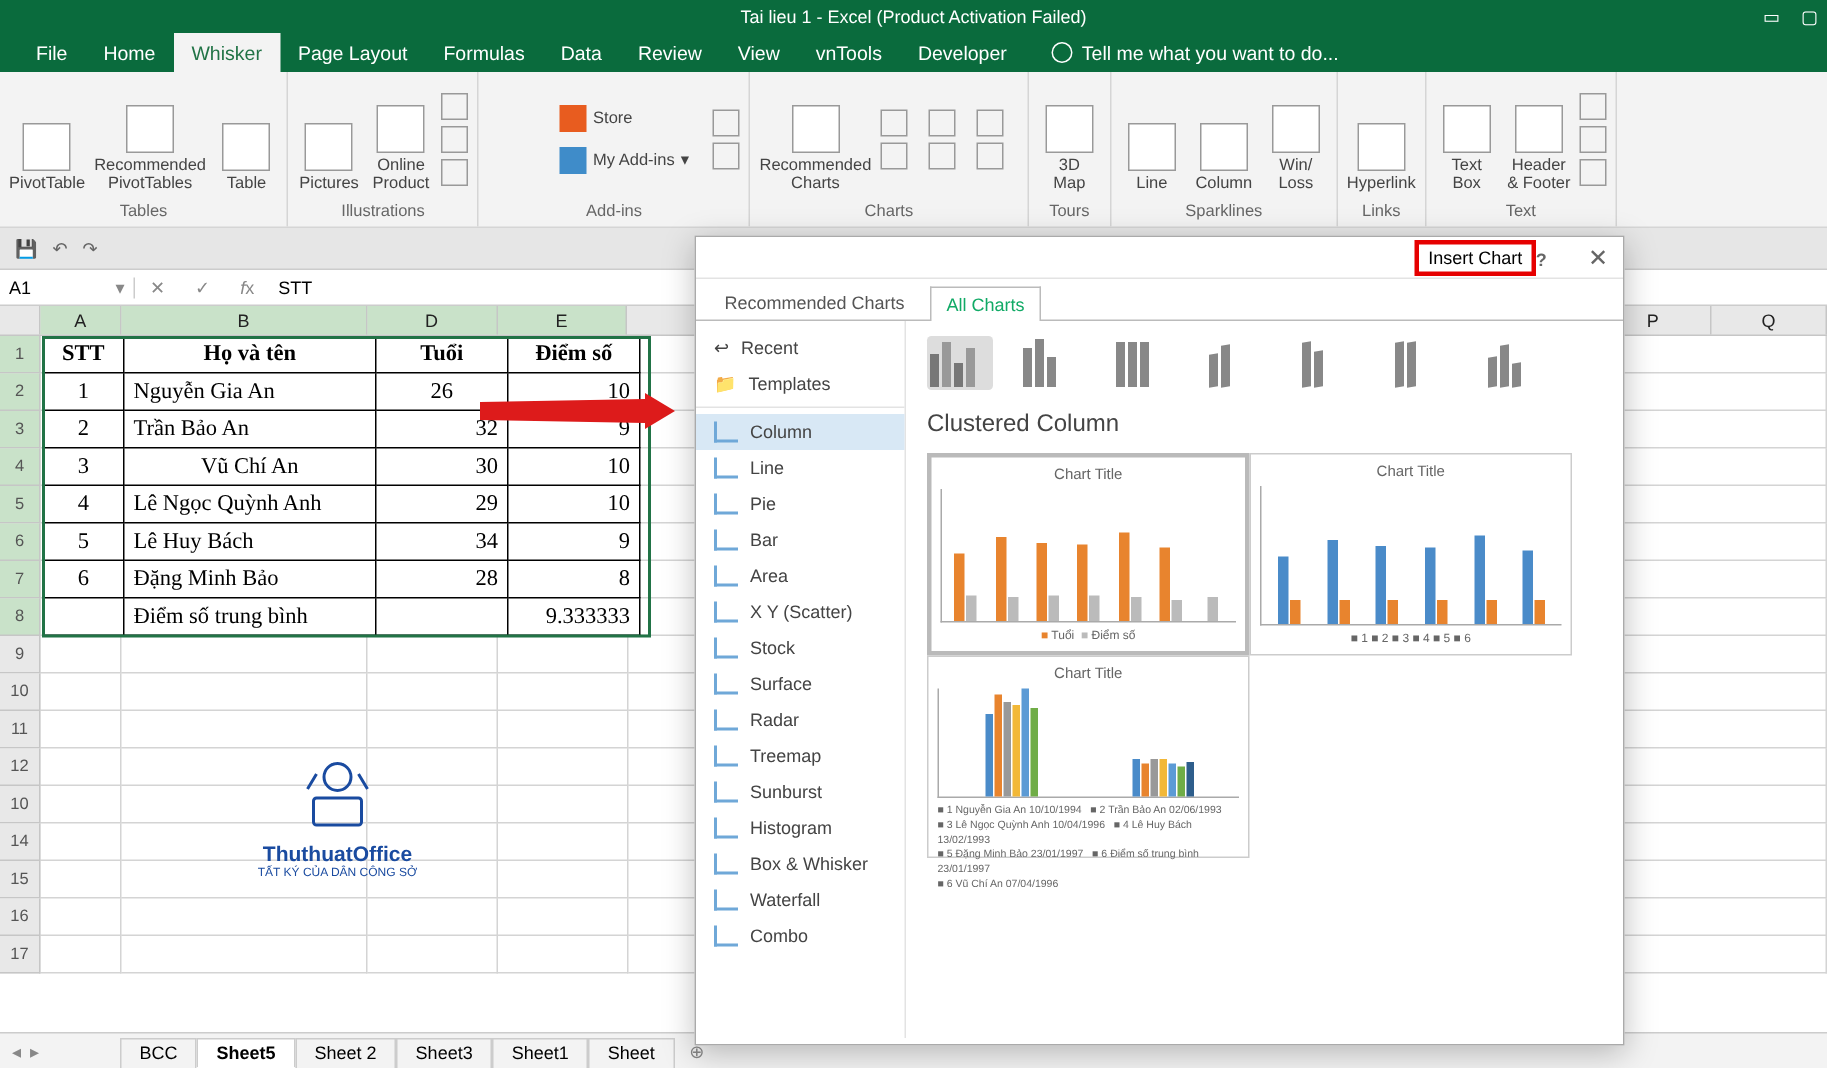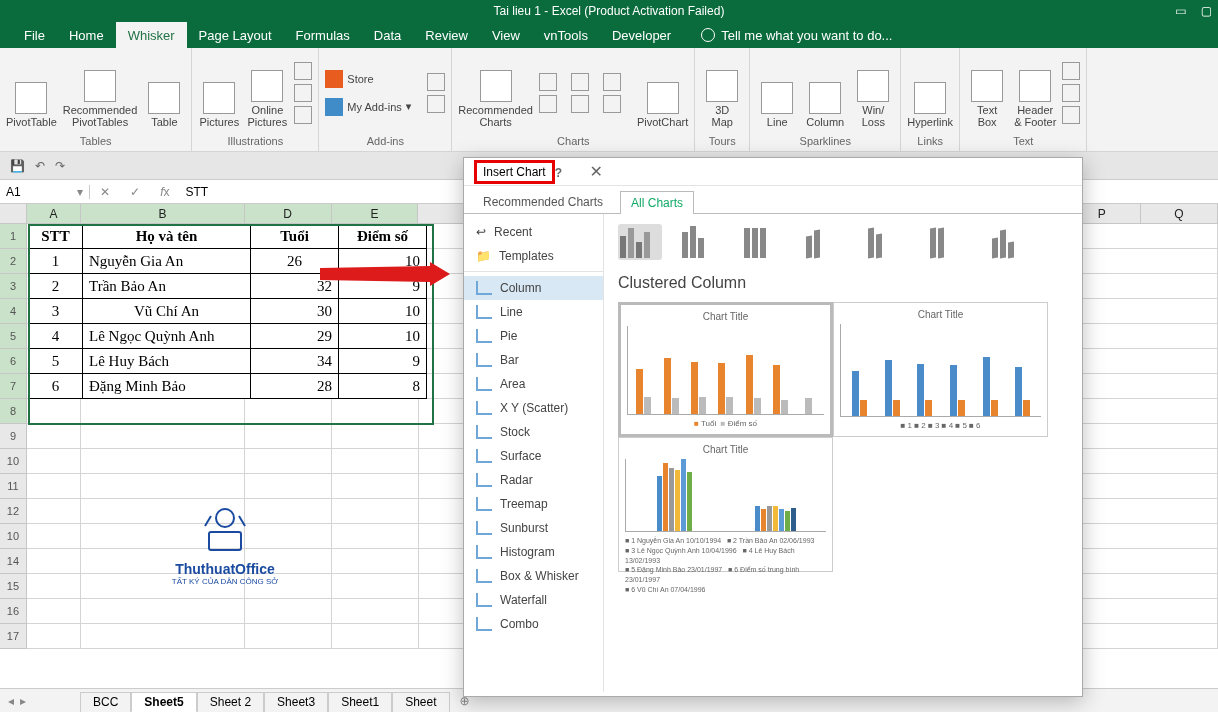--- a/index.html
+++ b/index.html
@@ -10,21 +10,21 @@
 .menubar .tab { padding:0 12px; height:26px; display:flex; align-items:center; cursor:pointer; }
 .menubar .tab.active { background:#f3f3f3; color:#217346; }
 .menubar .tell { margin-left:18px; display:flex; align-items:center; gap:6px; }
 .menubar .bulb { width:14px; height:14px; border:1px solid #fff; border-radius:50%; display:inline-block; }
 .ribbon { height:104px; background:#f3f3f3; border-bottom:1px solid #d5d5d5; display:flex; }
 .rgroup { border-right:1px solid #d5d5d5; display:flex; flex-direction:column; justify-content:space-between; padding:2px 6px 2px 6px; }
 .rgroup .items { flex:1; display:flex; align-items:center; gap:6px; }
 .rgroup .label { text-align:center; font-size:11px; color:#666; padding-bottom:2px; }
 .rbtn { display:flex; flex-direction:column; align-items:center; justify-content:flex-end; gap:2px; min-width:42px; height:70px; font-size:11px; text-align:center; cursor:pointer; color:#444; }
 .rbtn .ico { width:32px; height:32px; border:1px solid #999; background:#fff; }
-.smallbtn { font-size:11px; color:#444; display:flex; align-items:center; gap:4px; cursor:pointer; }
+.smallbtn { font-size:11px; color:#444; display:flex; align-items:center; gap:4px; cursor:pointer;margin-left:48px; }
 .smallico { width:18px; height:18px; border:1px solid #999; display:inline-block; }
 .qat { height:28px; background:#e6e6e6; display:flex; align-items:center; gap:10px; padding:0 10px; border-bottom:1px solid #ccc; color:#666; }
 .fbar { height:24px; background:#fff; border-bottom:1px solid #ccc; display:flex; align-items:center; font-size:12px; }
 .namebox { width:90px; border-right:1px solid #ccc; padding:0 6px; display:flex; justify-content:space-between; align-items:center;}
 .fx { padding:0 10px; color:#888; }
 .fxval { padding:0 6px; flex:1; }
 .grid { position:relative; background:#fff; height:480px; overflow:hidden;}
 .colhdr { display:flex; height:20px; background:#e8e8e8; font-size:12px; color:#222; border-bottom:1px solid #c6c6c6;}
 .colhdr .corner { width:28px; border-right:1px solid #c6c6c6;}
 .colhdr .c { border-right:1px solid #c6c6c6; text-align:center; line-height:20px;}
@@ -35,21 +35,21 @@
 .datatbl { position:absolute; top:0; }
 .datatbl td { border:1px solid #000; font-family:"Times New Roman",serif; font-size:15px; padding:2px 6px; height:25px; background:#fff;}
 .datatbl th { border:1px solid #000; font-family:"Times New Roman",serif; font-size:15px; font-weight:bold; padding:3px 6px; background:#fff;}
 .selbox { position:absolute; border:2px solid #217346; pointer-events:none;}
 .arrow { position:absolute; pointer-events:none; }
 .sheet-tabs { position:absolute; bottom:0; left:0; height:24px; width:100%; background:#f3f3f3; border-top:1px solid #ccc; display:flex; align-items:center; font-size:12px; padding-left:80px; gap:0;}
 .sheet-tabs .stab { border:1px solid #ccc; border-bottom:none; padding:2px 12px; background:#f3f3f3; cursor:pointer; position:relative; top:1px;}
 .sheet-tabs .stab.active { background:#fff; border-bottom:1px solid #fff; font-weight:bold;}
 .sheet-tabs .nav { position:absolute; left:8px; display:flex; gap:6px; color:#888;}
 .dialog { position:absolute; top:157px; left:463px; width:620px; height:540px; background:#fff; border:1px solid #aaa; box-shadow:0 5px 20px rgba(0,0,0,.25); font-size:12px;}
-.dlg-title { height:28px; display:flex; align-items:center; justify-content:flex-start; padding:0 10px; border-bottom:1px solid #e3e3e3;}
+.dlg-title { height:28px; display:flex; align-items:center; justify-content:flex-end; padding:0 10px; border-bottom:1px solid #e3e3e3;}
 .dlg-title .t { padding:2px 6px; }
 .redbox { border:3px solid #e60000; }
 .dlg-tabs { display:flex; gap:6px; padding:4px 8px 0; border-bottom:1px solid #bbb;}
 .dlg-tabs .dt { padding:4px 10px; cursor:pointer; color:#555; border:1px solid transparent; border-bottom:none;}
 .dlg-tabs .dt.active { border-color:#bbb; background:#fff; color:#1a6; position:relative; top:1px;}
 .dlg-body { display:flex; height:calc(100% - 60px);}
 .dlg-left { width:140px; border-right:1px solid #e3e3e3; padding:6px 0; }
 .dlg-left .li { display:flex; align-items:center; gap:8px; padding:5px 12px; cursor:pointer; color:#444;}
 .dlg-left .li.sep { border-bottom:1px solid #e3e3e3; margin-bottom:4px; padding-bottom:8px;}
 .dlg-left .li.sel { background:#d8e8f5;}
@@ -121,21 +121,21 @@
 
   <div class="rgroup">
       <div class="items">
     <div class="rbtn">
           <span class="ico"></span>
           <span>Pictures</span>
         </div>
     <div class="rbtn">
           <span class="ico"></span>
           <span style="white-space:pre">Online
-Pictures</span>
+Product</span>
         </div>
     <div style="display:flex;flex-direction:column;gap:4px;">
       <span class="smallico"></span>
       <span class="smallico"></span>
       <span class="smallico"></span>
     </div>
   </div>
       <div class="label">Illustrations</div>
     </div>
 
@@ -164,24 +164,20 @@
 Charts</span>
         </div>
     <div style="display:grid;grid-template-columns:repeat(3,28px);gap:4px">
       <span class="smallico"></span>
           <span class="smallico"></span>
           <span class="smallico"></span>
       <span class="smallico"></span>
           <span class="smallico"></span>
           <span class="smallico"></span>
     </div>
-    <div class="rbtn">
-          <span class="ico"></span>
-          <span>PivotChart</span>
-        </div>
   </div>
       <div class="label">Charts</div>
     </div>
 
   <div class="rgroup">
       <div class="items">
     <div class="rbtn">
           <span class="ico"></span>
           <span style="white-space:pre">3D
 Map</span>
@@ -446,20 +442,26 @@
           <td style="text-align:left">Lê Huy Bách</td>
           <td style="text-align:right">34</td>
           <td style="text-align:right">9</td>
         </tr>
         <tr>
           <td style="text-align:center">6</td>
           <td style="text-align:left">Đặng Minh Bảo</td>
           <td style="text-align:right">28</td>
           <td style="text-align:right">8</td>
         </tr>
+        <tr>
+          <td style="text-align:right"></td>
+          <td style="text-align:left">Điểm số trung bình</td>
+          <td style="text-align:right"></td>
+          <td style="text-align:right">9.333333</td>
+        </tr>
       </tbody>
     </table>
 
   <div class="selbox" style="left:28px;top:20px;width:406px;height:201px"></div>
 
   <svg class="arrow" style="left:320px;top:58px" width="130" height="24">
     <polygon points="0,6 110,4 110,0 130,12 110,24 110,20 0,18" fill="#dd1b1b"></polygon>
   </svg>
 
   <div class="watermark" style="top:300px">

